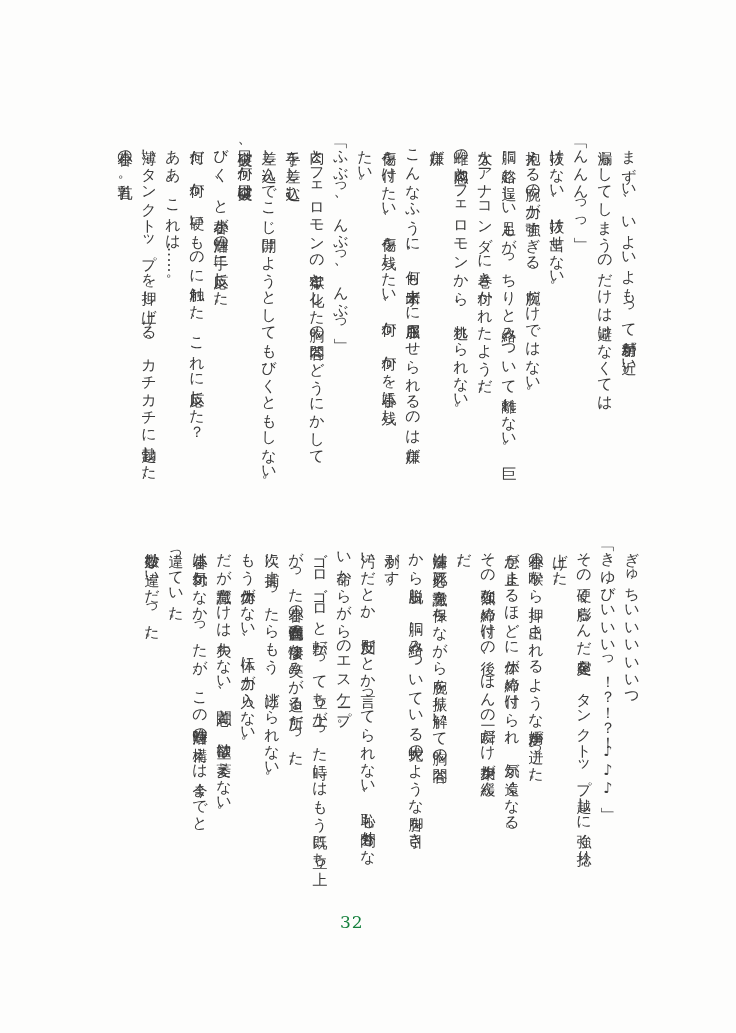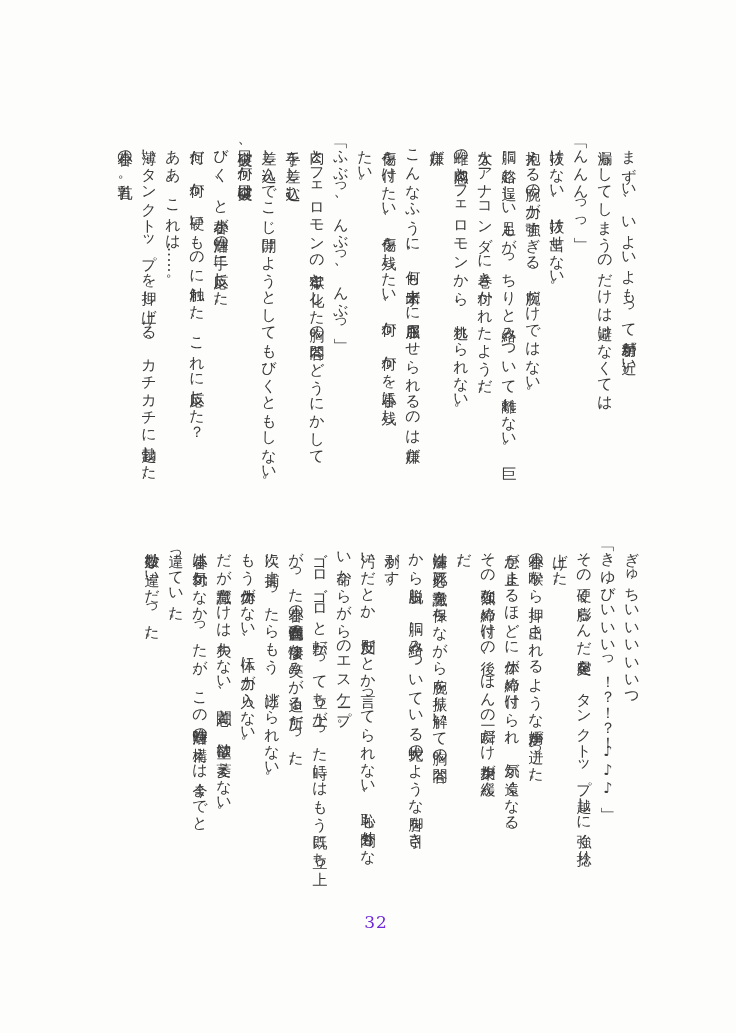--- a/index.html
+++ b/index.html
@@ -36,23 +36,23 @@
   .block-bottom {
     top: 542px;
     right: 92px;
     height: 378px;
   }
   .page-number {
     position: absolute;
     top: 912px;
     left: 340px;
     width: 72px;
-    text-align: center;
+    text-align: left;
     font-size: 17px;
-    color: #6d28d9;
+    color: #15803d;
     letter-spacing: 1px;
   }
 </style>
 </head>
 <body>
 
 <div class="page">
 
   <div class="text-block block-top">
       <div class="vline">まずい、いよいよもって射精が近い。</div>

